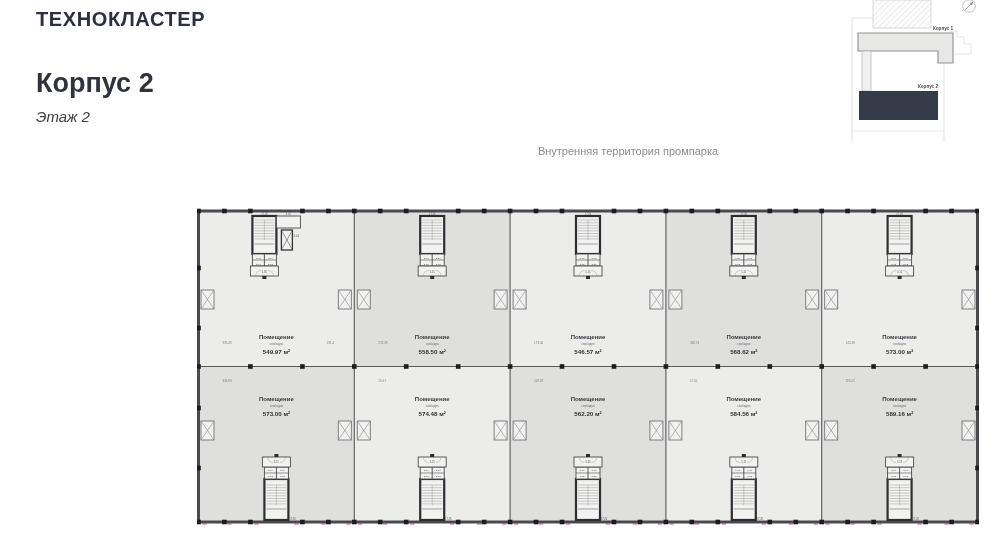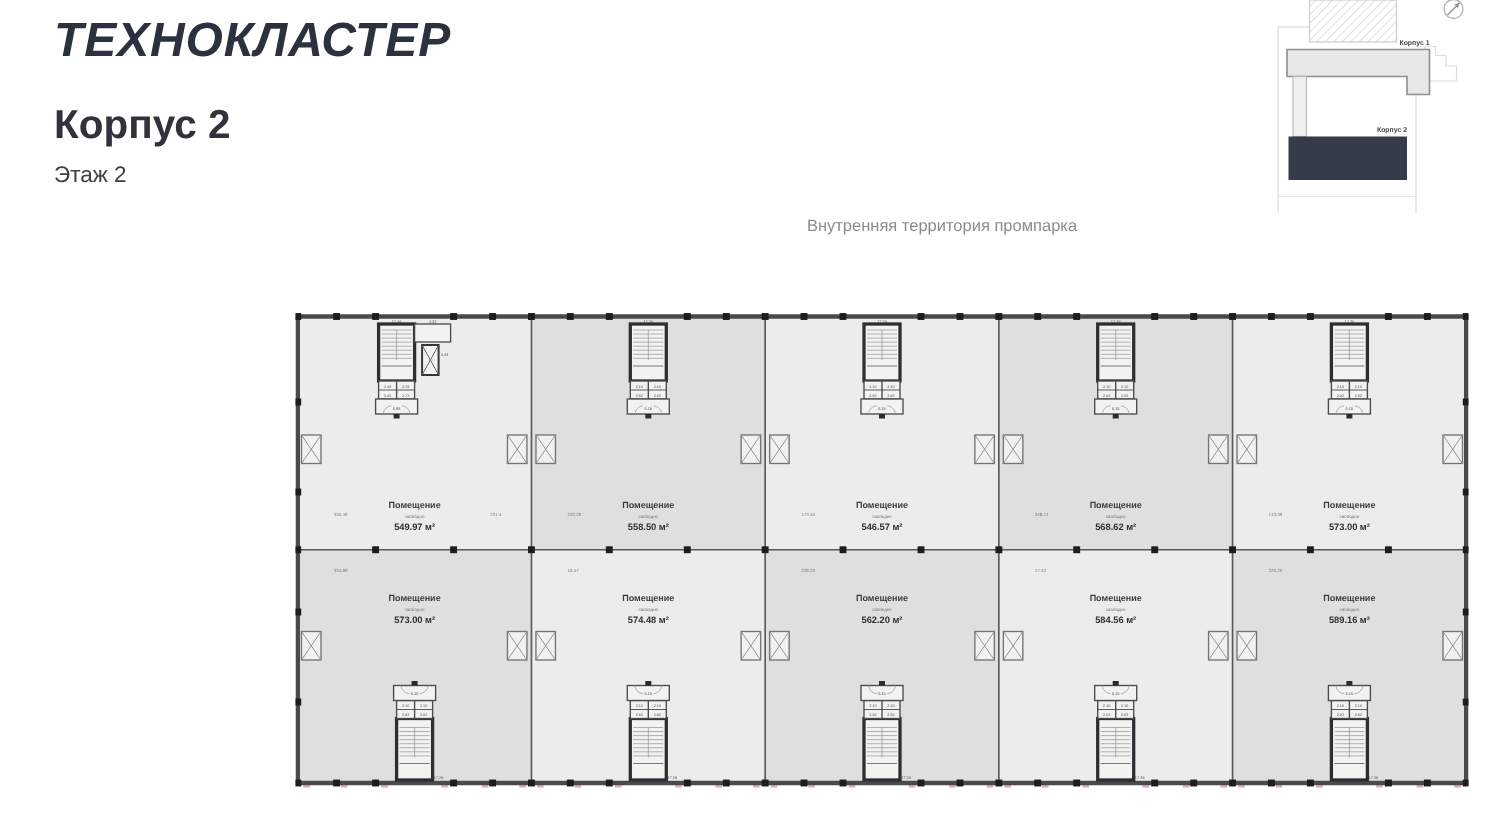--- a/index.html
+++ b/index.html
@@ -1,23 +1,23 @@
 <!DOCTYPE html>
 <html><head>
 <meta charset="utf-8">
 <style>
   html,body{margin:0;padding:0;}
   body{
     width:1000px;height:548px;position:relative;background:#ffffff;
     font-family:"Liberation Sans",sans-serif;overflow:hidden;
   }
-  .brand{position:absolute;left:36px;top:8px;font-size:32px;font-weight:800;
-         letter-spacing:.6px;color:#2c3140;font-style:italic;}
+  .brand{position:absolute;left:36px;top:8px;font-size:20px;font-weight:800;
+         letter-spacing:.6px;color:#2c3140;}
   .bldg{position:absolute;left:36px;top:68px;font-size:27px;font-weight:600;color:#30333b;}
-  .floor{position:absolute;left:36px;top:108px;font-size:15px;font-weight:400;color:#3e4046;}
+  .floor{position:absolute;left:36px;top:108px;font-size:15px;font-weight:400;color:#3e4046;font-style:italic;}
   .street{position:absolute;left:600px;top:145px;transform:translateX(-50%);
           font-size:11px;color:#8b8b8d;white-space:nowrap;margin-left:28px;}
   #plan-svg{position:absolute;left:197px;top:208px;}
   #minimap{position:absolute;left:843px;top:0;}
   svg text{font-family:"Liberation Sans",sans-serif;}
 </style>
 </head>
 <body>
 
 <div class="brand">ТЕХНОКЛАСТЕР</div>

